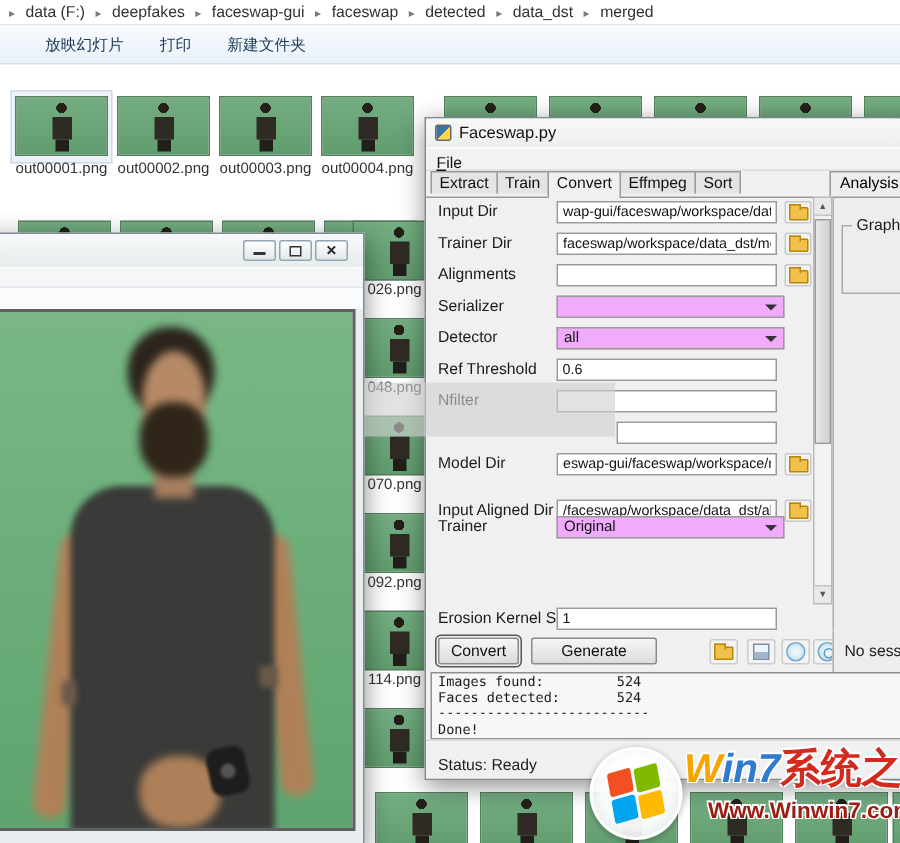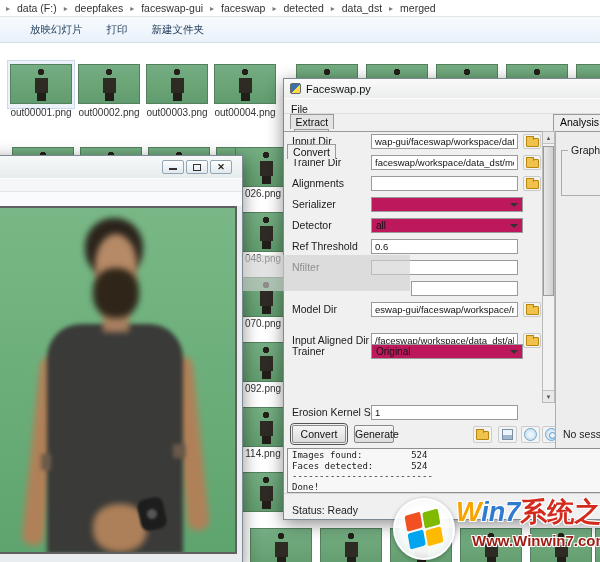--- a/index.html
+++ b/index.html
@@ -68,34 +68,34 @@
 
   
   .win-fs { left:283px; top:78px; width:335px; height:442px; z-index:20; background:#f0f0f0; }
   .fs-title { position:absolute; left:0; top:0; right:0; height:20px; display:flex; align-items:center; gap:5px; padding-left:6px; }
   .fs-title .py { width:11px; height:11px; border:1px solid #666; border-radius:2px;
                   background:linear-gradient(135deg,#3874a8 50%,#ffd747 50%); }
   .fs-title .t { font-size:11px; color:#111; }
   .fs-menubar { position:absolute; left:0; top:20px; right:0; height:15px; background:#f2f2f2; border-bottom:1px solid #dcdcdc; }
   .fs-menubar .mi { display:inline-block; margin-left:7px; font-size:10.5px; color:#111; }
   .fs-menubar .mi::first-letter { text-decoration:underline; }
-  .fs-tabs { position:absolute; left:3px; top:35px; height:17px; display:flex; align-items:center;flex-direction:column; }
+  .fs-tabs { position:absolute; left:3px; top:35px; height:17px; display:flex; align-items:flex-start; }
   .tab { font-size:10.5px; color:#111; padding:1px 5px; background:#e4e4e4;
          border:1px solid #9a9a9a; border-bottom:none; height:15px; }
   .tab + .tab { margin-left:-1px; }
   .tab.active { background:#f0f0f0; height:18px; position:relative; z-index:2; }
   .tab-analysis { position:absolute; left:269px; top:35px; height:18px; padding:1px 6px;
                   font-size:10.5px; background:#ededed; border:1px solid #9a9a9a; border-bottom:none; }
   .fs-form { position:absolute; left:0; top:52px; width:258px; height:290px; background:#f0f0f0; border-top:1px solid #9a9a9a; }
   .frow { position:absolute; left:0; width:258px; height:16px; }
   .flab { position:absolute; left:8px; top:1px; font-size:10.5px; color:#1a1a1a; white-space:nowrap; }
   .fin  { position:absolute; left:87px; top:0; width:147px; height:15px; border:1px solid #9a9a9a;
           background:#fff; font-size:9.5px; padding:0 3px; font-family:"Liberation Sans",sans-serif; color:#111; }
   .fin.offset { left:127px; width:107px; }
-  .fsel { position:absolute; left:87px; top:0; width:152px; height:15px; border:1px solid #9a9a9a; background:#be185d; }
+  .fsel { position:absolute; left:87px; top:0; width:152px; height:15px; border:1px solid #9a9a9a; background:#f0abfc; }
   .fsel .sv { position:absolute; left:4px; top:1px; font-size:10px; color:#111; }
   .dd-arrow { position:absolute; right:4px; top:5px; width:0; height:0;
               border:4px solid transparent; border-top-color:#333; }
   .fbtn { position:absolute; left:239px; top:0; width:18px; height:15px; background:#f3f3f3;
           border:1px solid #c9c9c9; border-radius:2px; }
   .folder-gly { position:absolute; left:2px; top:3px; width:13px; height:9px; background:#f0c14b;
                 border:1px solid #b8860b; border-radius:1px; }
   .folder-gly::before { content:""; position:absolute; left:-1px; top:-3px; width:6px; height:3px;
                         background:#f0c14b; border:1px solid #b8860b; border-bottom:none; }
   
@@ -405,21 +405,21 @@
     </div>
 
     <div class="fs-right">
       <div class="graphs-frame">
         <span class="graphs-label">Graphs</span>
       </div>
     </div>
 
     <div class="fs-actions">
       <button class="abtn focused" style="left:8px; width:54px;">Convert</button>
-      <button class="abtn" style="left:70px; width:40px;">Generate</button>
+      <button class="abtn" style="left:70px; width:84px;">Generate</button>
       <span class="ibtn" style="left:189px;">
           <i class="folder-gly" style="top:4px;"></i>
         </span>
       <span class="ibtn" style="left:214px;">
           <i class="save-gly"></i>
         </span>
       <span class="ibtn" style="left:237px;">
           <i class="circle-gly"></i>
         </span>
       <span class="ibtn" style="left:258px;">

